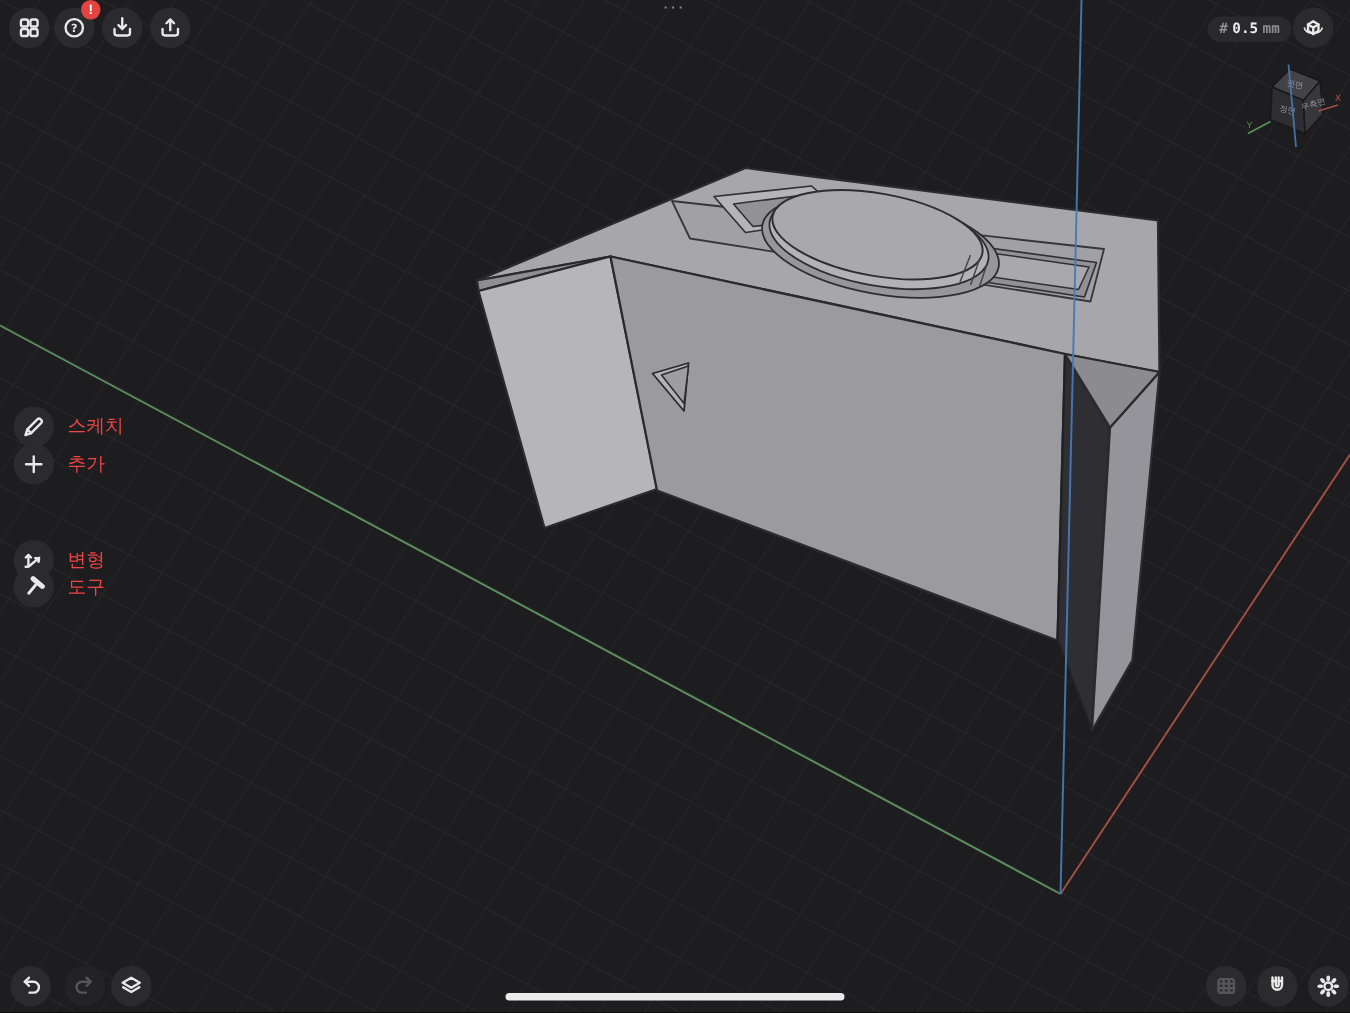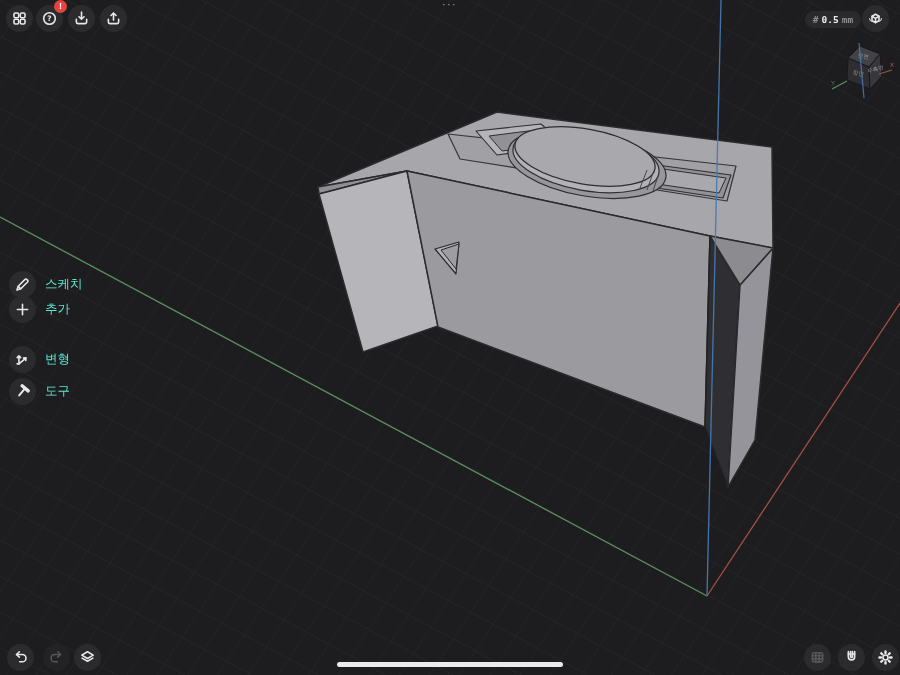--- a/index.html
+++ b/index.html
@@ -19,21 +19,21 @@
   .icon *{vector-effect:non-scaling-stroke;}
   .stroke{fill:none;stroke:#e8e8e9;stroke-width:1.6;stroke-linecap:round;stroke-linejoin:round;}
   .stroke.dim{stroke:#56565a;}
   .badge{
     position:absolute;top:-5px;right:-4px;width:13px;height:13px;border-radius:50%;
     background:#e5433f;color:#fff;font-size:9px;font-weight:bold;
     display:flex;align-items:center;justify-content:center;line-height:1;
   }
   .side-item{position:absolute;left:9px;display:flex;align-items:center;}
   .side-item .label{
-    position:absolute;left:36px;white-space:nowrap;color:#5eead4;font-size:12.5px;
+    position:absolute;left:36px;white-space:nowrap;color:#ef4444;font-size:12.5px;
   }
   #dots{
     position:absolute;left:432px;top:0px;width:36px;height:14px;text-align:center;
     color:#8d8d91;font-size:9px;letter-spacing:2px;font-weight:bold;
   }
   #grid-badge{
     position:absolute;left:805px;top:11px;width:56px;height:17px;border-radius:9px;
     background:#2a2a2c;display:flex;align-items:center;justify-content:center;gap:3px;
     font-family:"DejaVu Sans Mono","Liberation Mono",monospace;font-size:9.5px;font-weight:bold;
   }
@@ -257,21 +257,21 @@
 
   <div class="side-item" style="top:296px;">
     <div class="btn" style="position:static;">
       <svg class="icon" viewBox="0 0 24 24">
         <path class="stroke" d="M12 5.5v13M5.5 12h13"></path>
       </svg>
     </div>
     <span class="label">추가</span>
   </div>
 
-  <div class="side-item" style="top:346px;">
+  <div class="side-item" style="top:360px;">
     <div class="btn" style="position:static;">
       <svg class="icon" viewBox="0 0 24 24">
         <g class="stroke" stroke-width="1.5">
           <path d="M7.5 17.5V7.5M5.3 9.7 7.5 7.5l2.2 2.2"></path>
           <path d="M7.5 17.5 16.5 10M13.2 10.2l3.3-.2-.4 3.3"></path>
           <path d="M5.2 17.5h2.3" stroke-dasharray="1.6 1.6"></path>
         </g>
       </svg>
     </div>
     <span class="label">변형</span>

